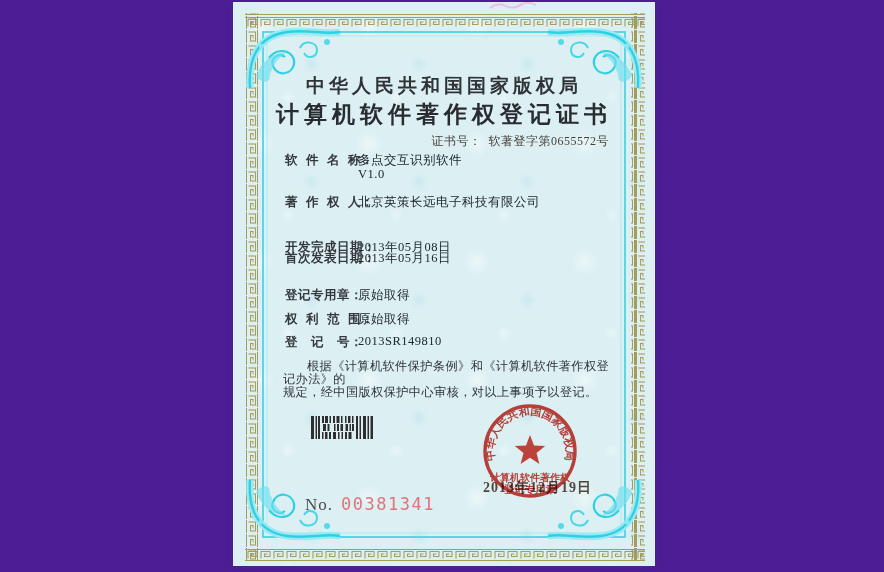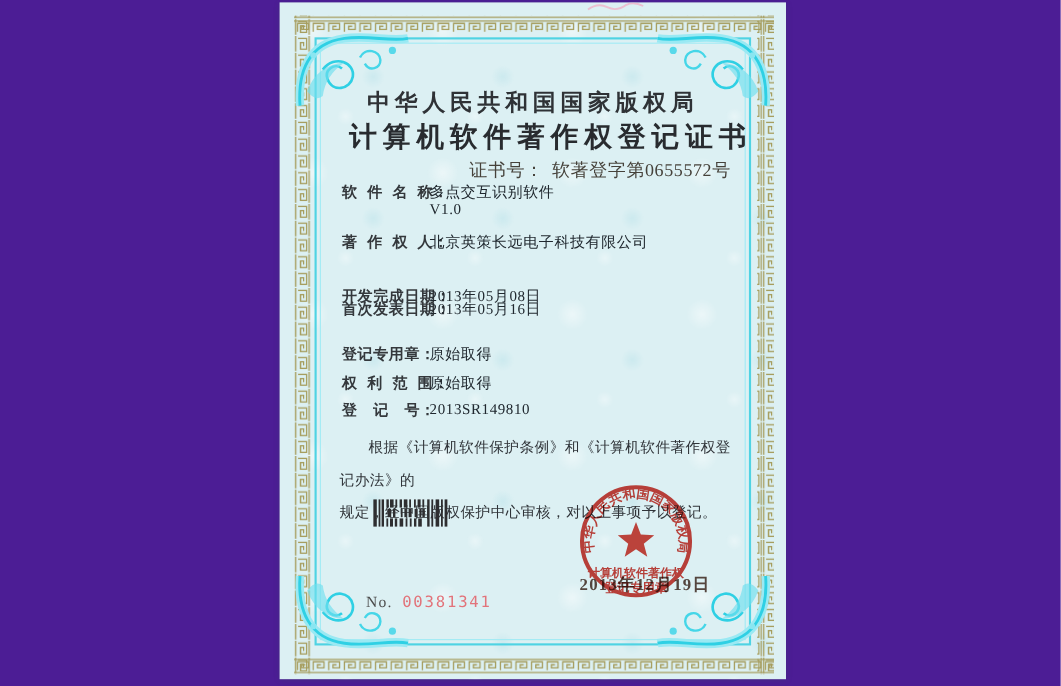--- a/index.html
+++ b/index.html
@@ -10,34 +10,34 @@
         background-image:
           radial-gradient(circle 20px at 28px 24px, rgba(255,255,255,.45), rgba(255,255,255,0) 65%),
           radial-gradient(circle 16px at 78px 62px, rgba(195,230,236,.65), rgba(195,230,236,0) 60%),
           radial-gradient(circle 12px at 55px 95px, rgba(255,255,255,.35), rgba(255,255,255,0) 60%);
         background-size:108px 118px;
         box-shadow:0 1px 5px rgba(50,80,85,.28);}
   .deco{position:absolute;left:0;top:0;}
   .issuer{position:absolute;left:0;top:71px;width:100%;text-align:center;
           font-size:19px;font-weight:700;letter-spacing:4px;color:#2f3236;}
   .cert-title{position:absolute;left:0;top:97px;width:100%;text-align:center;
-          font-size:23px;font-weight:700;letter-spacing:5px;color:#282b2f;padding-left:15px;}
-  .certno{position:absolute;right:46px;top:131px;font-size:15px;color:#46423b;letter-spacing:.5px;}
+          font-size:23px;font-weight:700;letter-spacing:5px;color:#282b2f;}
+  .certno{position:absolute;right:46px;top:131px;font-size:12px;color:#46423b;letter-spacing:.5px;}
   .certno .n{margin-left:7px;}
   .row{position:absolute;left:52px;white-space:nowrap;font-size:12.5px;color:#2d3338;}
   .row .lab{font-weight:700;letter-spacing:.5px;color:#34383c;font-family:Liberation Mono, monospace;}
   .row .val{position:absolute;left:73px;font-weight:400;color:#20282f;letter-spacing:.5px;}
   .r1{top:150px}.r1b{top:165px}.r2{top:192px}.r3{top:237px}.r4{top:248px}
   .r5{top:285px}.r6{top:309px}.r7{top:332px}
   .statement{position:absolute;left:50px;top:358px;width:334px;font-size:12.2px;
-             line-height:27px;color:#2f3338;letter-spacing:.4px;}
+             line-height:13px;color:#2f3338;letter-spacing:.4px;}
   .statement .l1{display:block;text-indent:24px;}
   .statement .l2{display:block;}
   .barcode{position:absolute;left:78px;top:414px;}
-  .serial{position:absolute;left:72px;top:492px;font-size:13px;white-space:nowrap;}
+  .serial{position:absolute;left:72px;top:492px;font-size:17px;white-space:nowrap;}
   .serial .no{color:#4c4c4c;letter-spacing:1px;}
   .serial .digits{color:#e2737a;font-family:"DejaVu Sans Mono",monospace;
                   letter-spacing:1.5px;margin-left:8px;}
   .issue-date{position:absolute;left:250px;top:477px;font-size:14px;font-weight:700;
               color:#54453e;letter-spacing:1px;white-space:nowrap;}
   .seal{position:absolute;left:237px;top:392px;opacity:.92;mix-blend-mode:multiply;}
   .bleed{position:absolute;left:255px;top:0;}
 </style>
 </head>
 <body>

